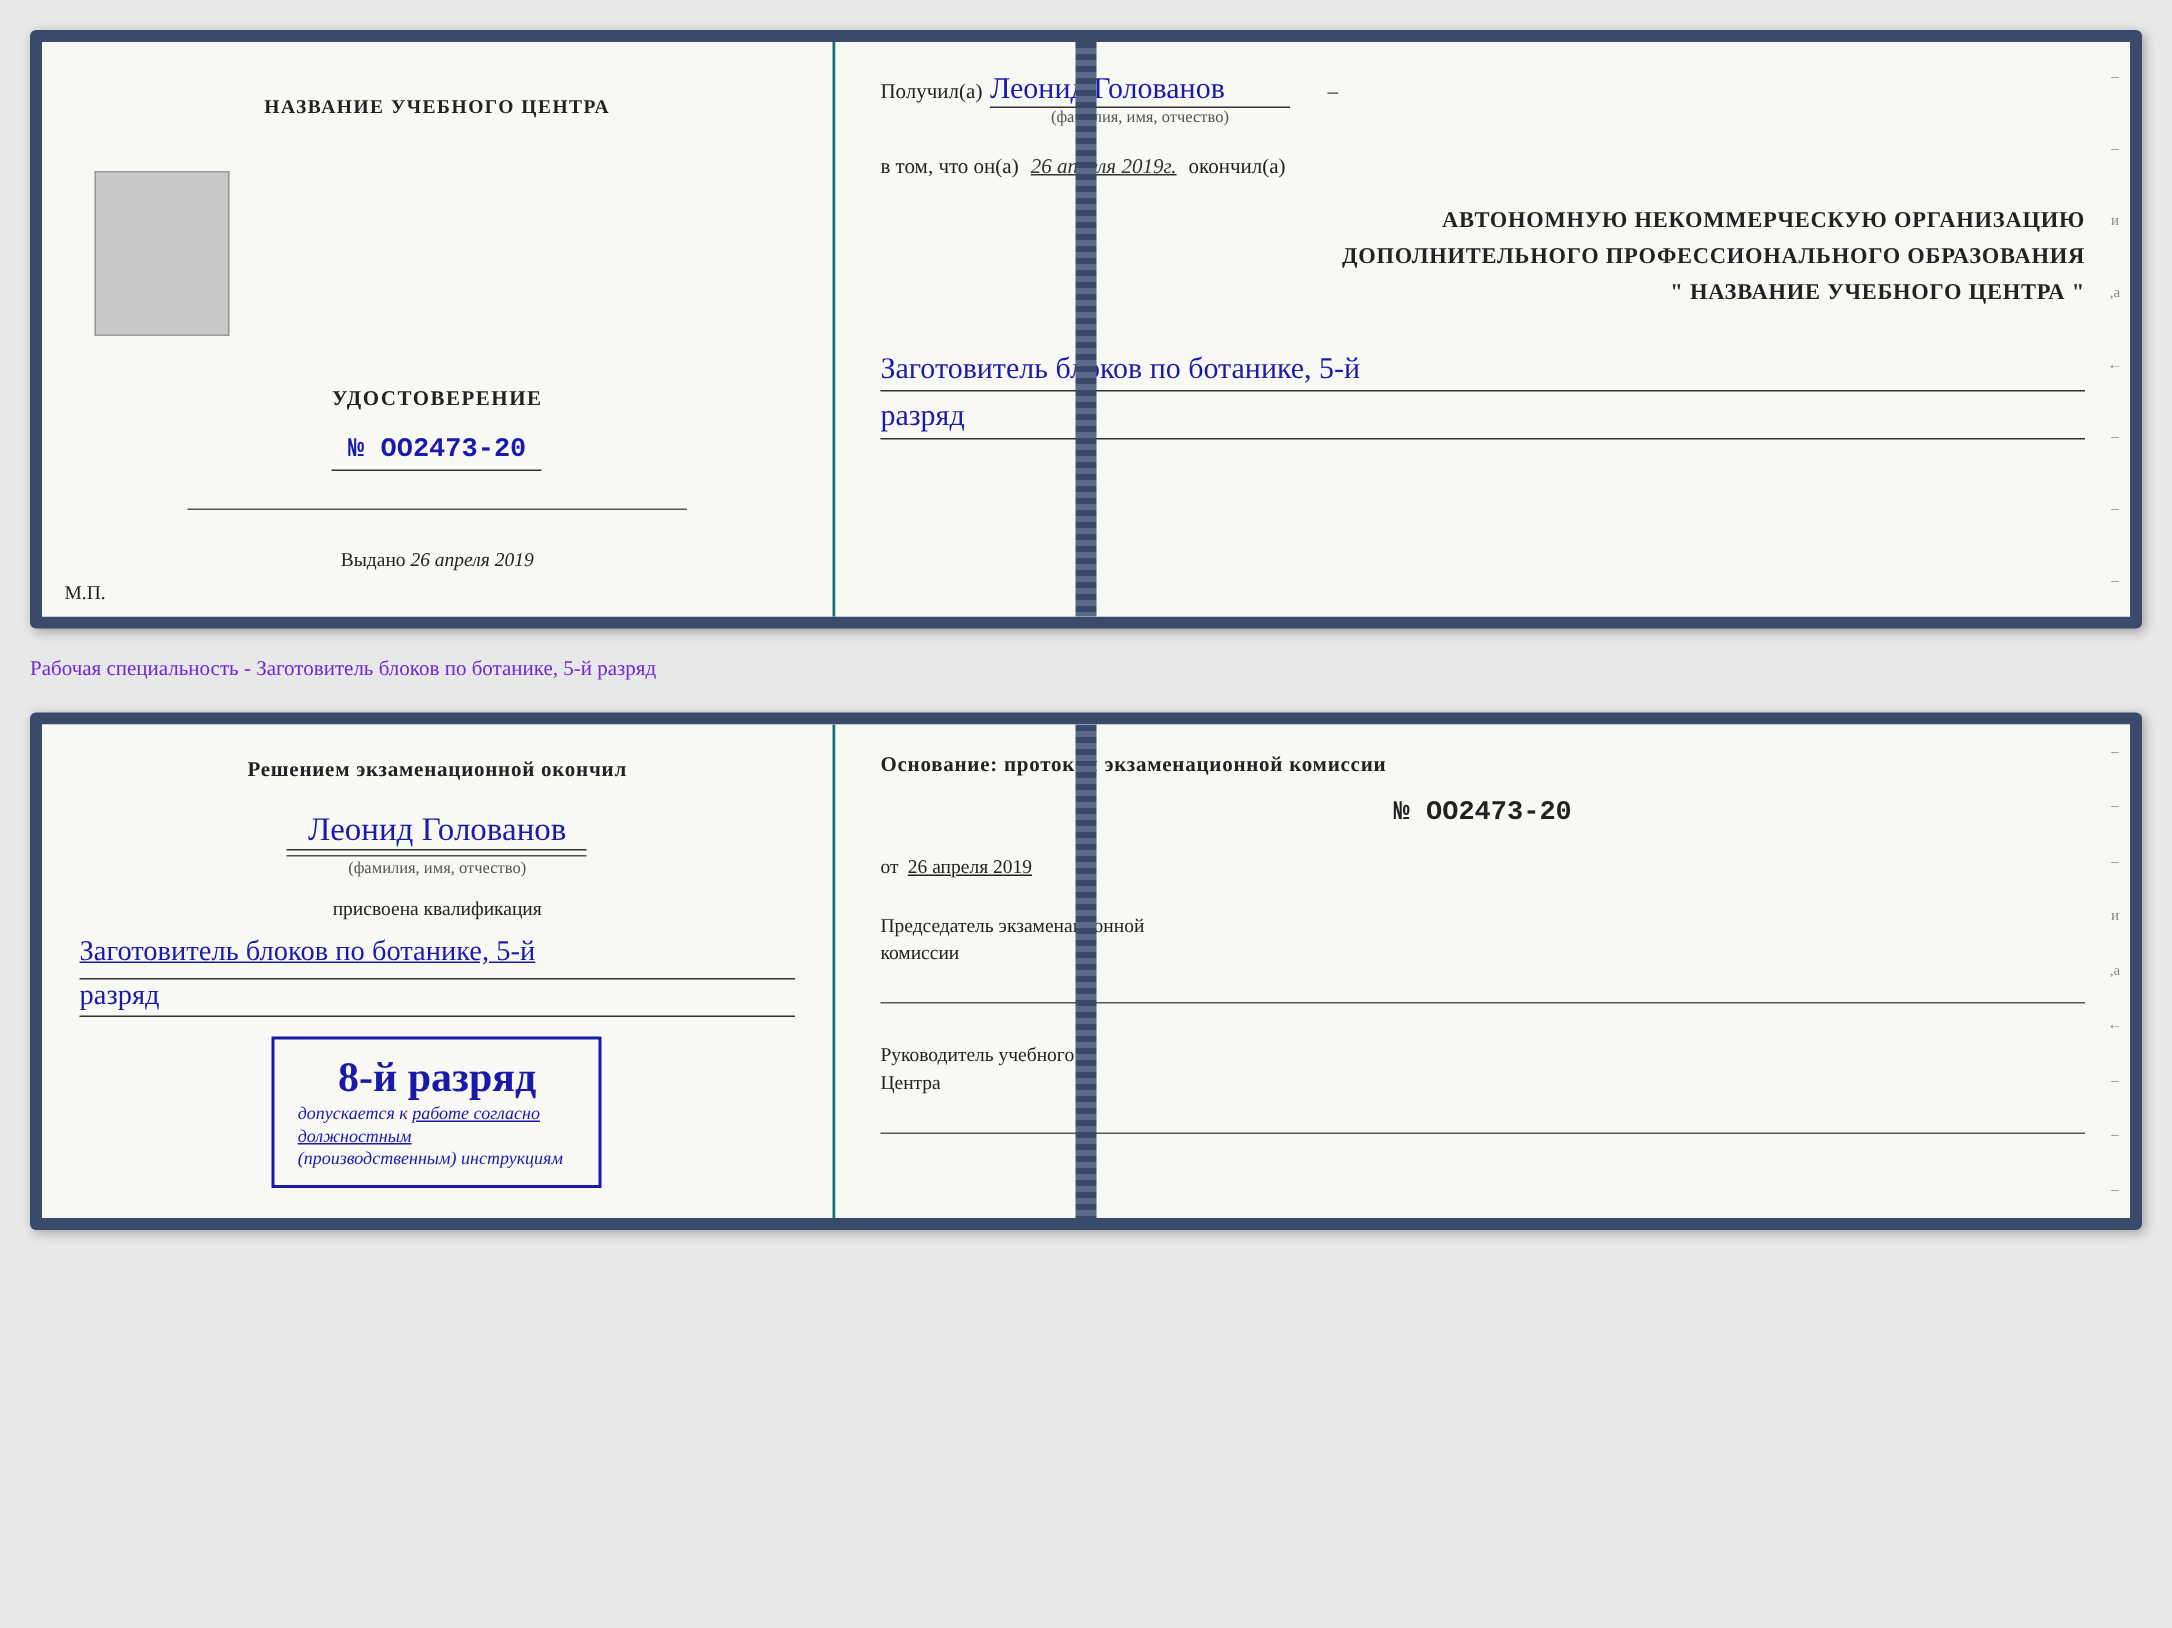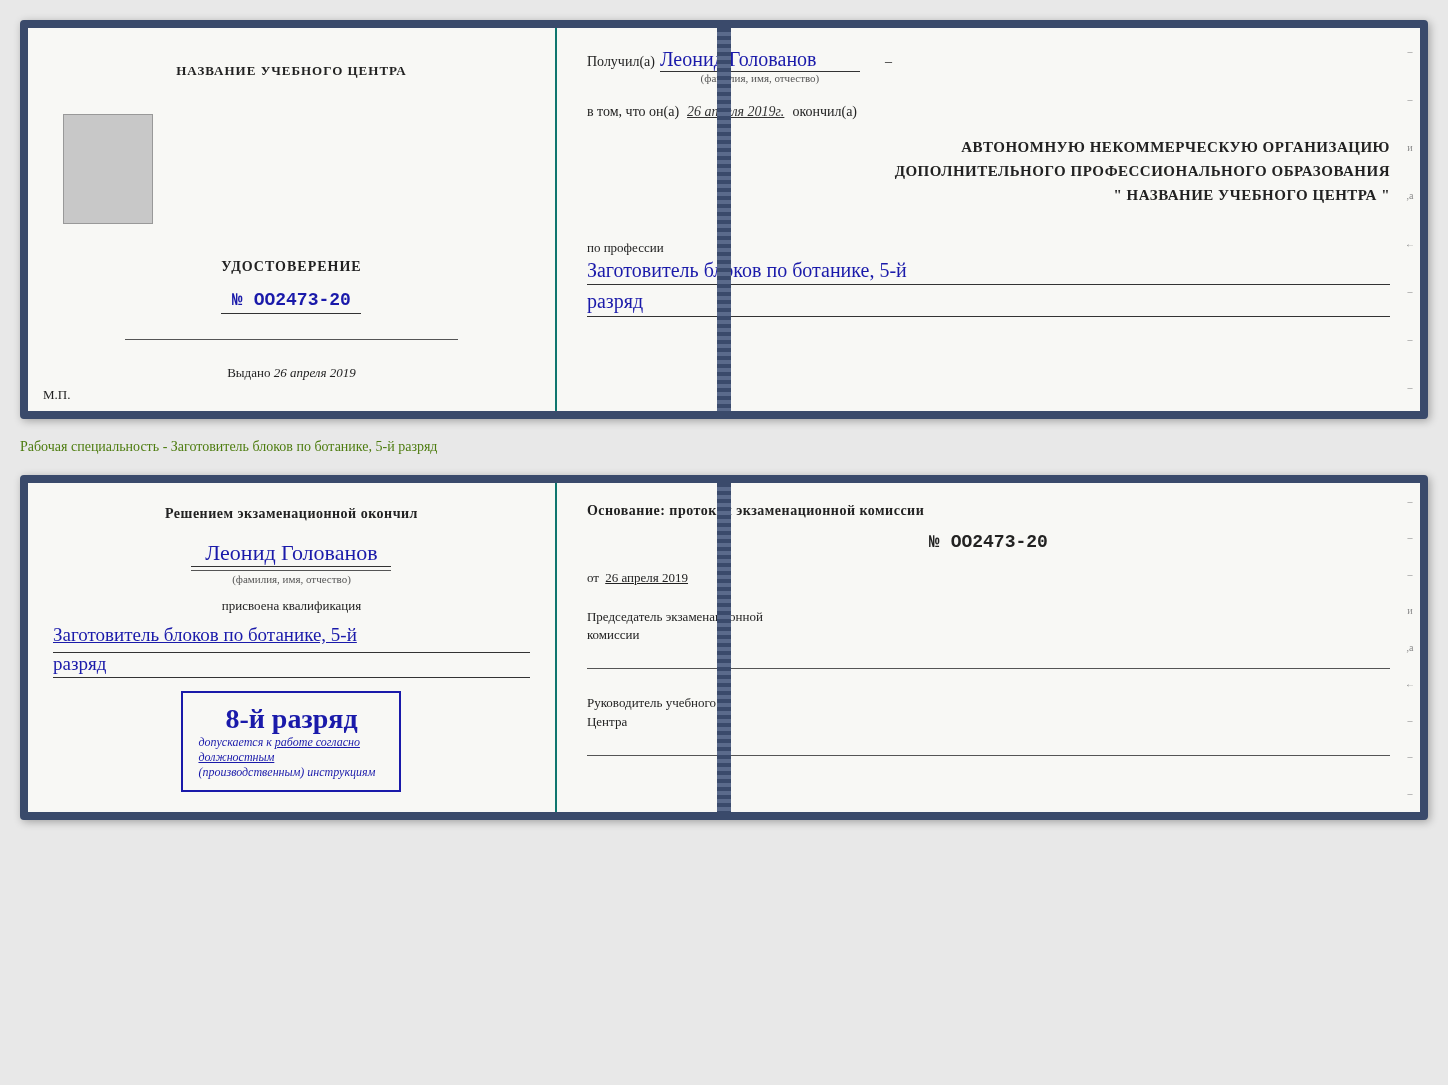--- a/index.html
+++ b/index.html
@@ -214,21 +214,21 @@
       flex-direction: column;
       justify-content: space-around;
       align-items: center;
       font-size: 10px;
       color: #888;
     }
 
     
     .separator-text {
       font-size: 14px;
-      color: #4d7c0f;
+      color: #6d28d9;
       padding: 2px 0;
     }
 
     
     .bottom-doc .doc-left {
       padding: 20px 25px;
       gap: 8px;
     }
 
     .decision-text {
@@ -388,21 +388,20 @@
         <span>окончил(а)</span>
       </div>
 
       <div class="org-block">
         <div>АВТОНОМНУЮ НЕКОММЕРЧЕСКУЮ ОРГАНИЗАЦИЮ</div>
         <div>ДОПОЛНИТЕЛЬНОГО ПРОФЕССИОНАЛЬНОГО ОБРАЗОВАНИЯ</div>
         <div>" НАЗВАНИЕ УЧЕБНОГО ЦЕНТРА "</div>
       </div>
 
       <div style="margin-top:10px;">
-        <div class="profession-label">по профессии</div>
         <span class="profession-value">Заготовитель блоков по ботанике, 5-й</span>
         <span class="rank-value" style="margin-top:5px;">разряд</span>
       </div>
 
       <div class="right-margin-marks">
         <span>–</span>
         <span>–</span>
         <span>и</span>
         <span>,а</span>
         <span>←</span>

